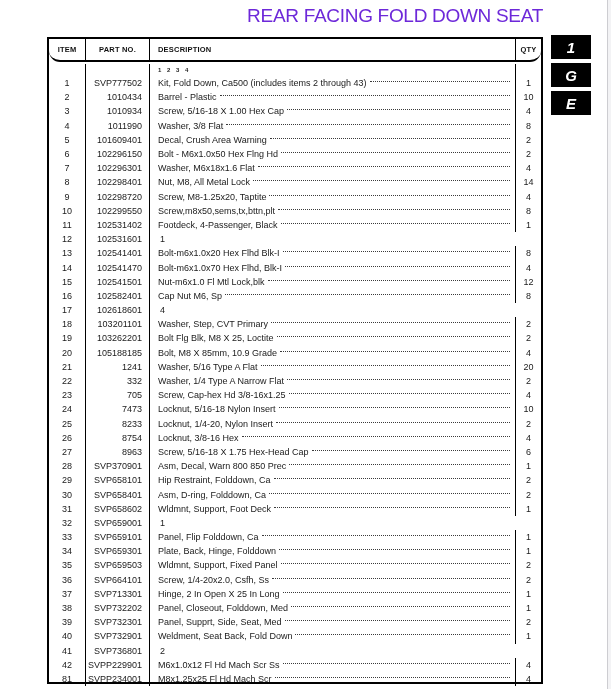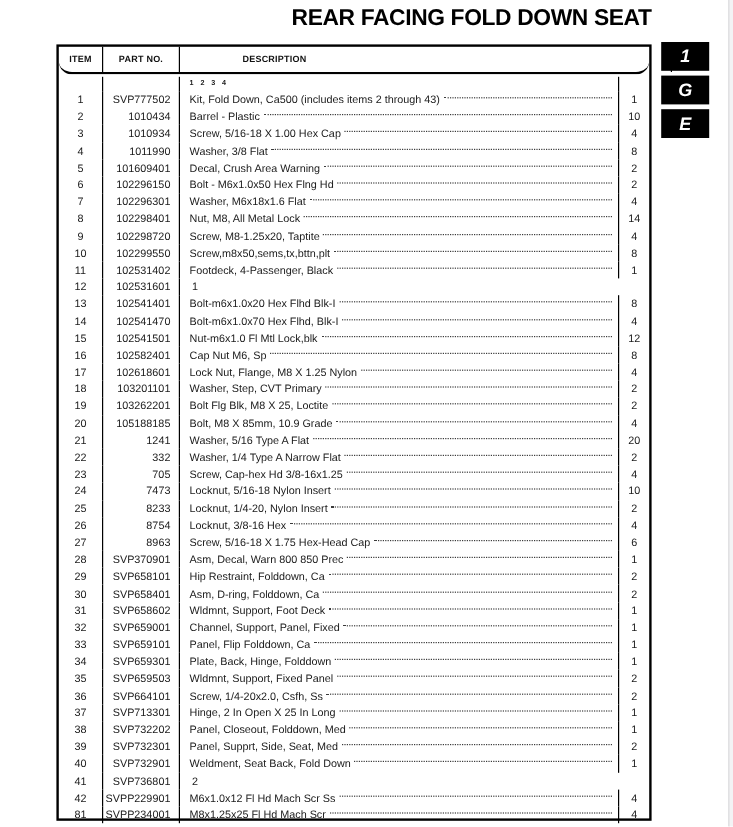--- a/index.html
+++ b/index.html
@@ -9,23 +9,23 @@
     width:611px; height:689px;
     background:#ffffff;
     font-family:"Liberation Sans", sans-serif;
     color:#111;
     overflow:hidden;
   }
   .page-title {
     position:absolute;
     top:5px; right:68px;
     font-size:19px;
-    font-weight:bold;
+    font-weight:normal;
     letter-spacing:-0.3px;
-    color:#000000;
+    color:#6d28d9;
     white-space:nowrap;
   }
   .parts-table {
     position:absolute;
     left:47px; top:37px;
     width:496px; height:647px;
     border:2px solid #000;
     display:flex;
     flex-direction:column;
     background:#fff;
@@ -44,21 +44,21 @@
   .col-qty  { width:25px; }
   .th {
     font-size:7.5px;
     font-weight:bold;
     display:flex;
     align-items:center;
     letter-spacing:0.2px;
   }
   .th.col-item, .th.col-qty { justify-content:center; }
   .th.col-part { justify-content:center; }
-  .th.col-desc { padding-left:8px;margin-left:44px; }
+  .th.col-desc { padding-left:8px; }
   .tbody {
     flex:1;
     display:flex;
     flex-direction:column;
     padding-top:2px;
   }
   .mini-row {
     height:12px;
     display:flex;
     flex:none;
@@ -283,24 +283,20 @@
           <div class="td col-part">102582401</div>
           <div class="td col-desc">
             <span class="dtext">Cap Nut M6, Sp</span>
             <span class="leader"></span>
           </div>
           <div class="td col-qty">8</div>
         </div>
         <div class="tr">
           <div class="td col-item">17</div>
           <div class="td col-part">102618601</div>
-          <div class="td col-desc">
-            <span class="dtext">Lock Nut, Flange, M8 X 1.25 Nylon</span>
-            <span class="leader"></span>
-          </div>
           <div class="td col-qty">4</div>
         </div>
         <div class="tr">
           <div class="td col-item">18</div>
           <div class="td col-part">103201101</div>
           <div class="td col-desc">
             <span class="dtext">Washer, Step, CVT Primary</span>
             <span class="leader"></span>
           </div>
           <div class="td col-qty">2</div>
@@ -418,24 +414,20 @@
           <div class="td col-part">SVP658602</div>
           <div class="td col-desc">
             <span class="dtext">Wldmnt, Support, Foot Deck</span>
             <span class="leader"></span>
           </div>
           <div class="td col-qty">1</div>
         </div>
         <div class="tr">
           <div class="td col-item">32</div>
           <div class="td col-part">SVP659001</div>
-          <div class="td col-desc">
-            <span class="dtext">Channel, Support, Panel, Fixed</span>
-            <span class="leader"></span>
-          </div>
           <div class="td col-qty">1</div>
         </div>
         <div class="tr">
           <div class="td col-item">33</div>
           <div class="td col-part">SVP659101</div>
           <div class="td col-desc">
             <span class="dtext">Panel, Flip Folddown, Ca</span>
             <span class="leader"></span>
           </div>
           <div class="td col-qty">1</div>

